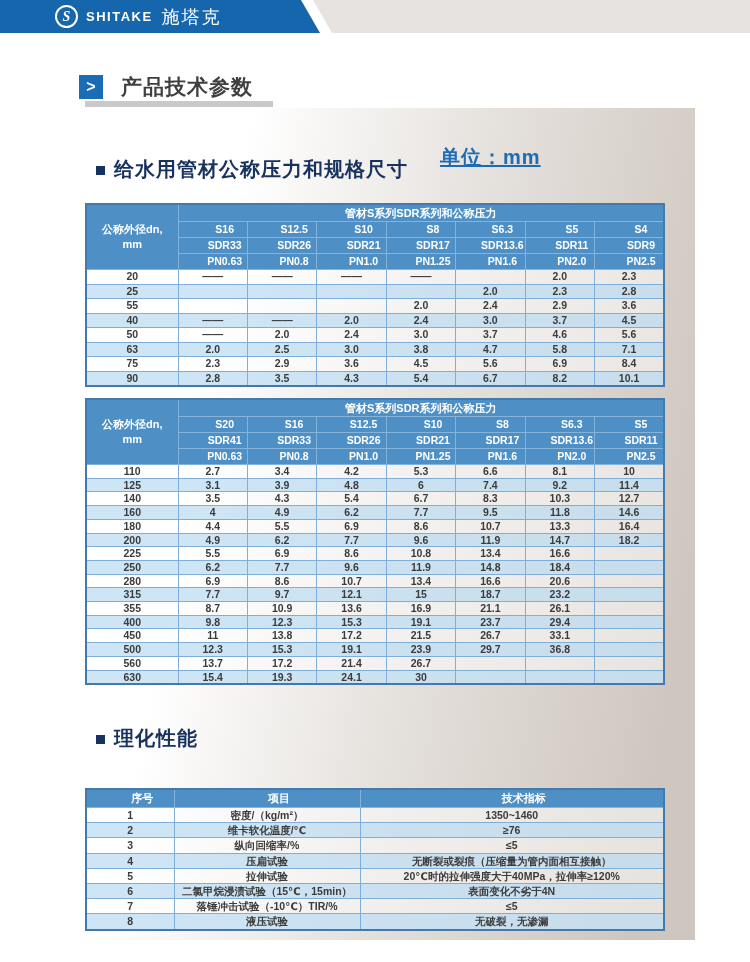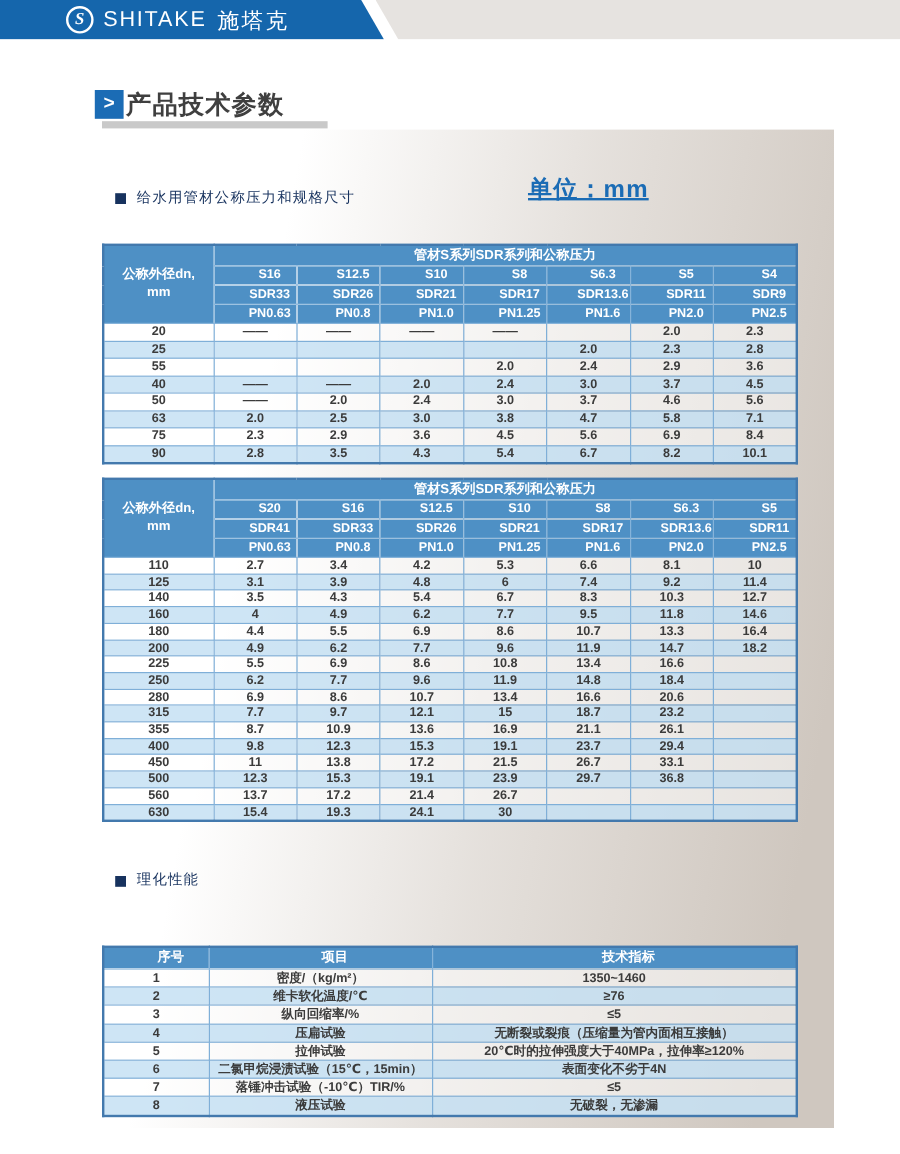--- a/index.html
+++ b/index.html
@@ -13,35 +13,35 @@
   .banner-blue{position:absolute;top:0;left:0;width:750px;height:33px;
     background:var(--banner-blue,#1566ac);
     clip-path:polygon(0 0,301px 0,320px 33px,0 33px);}
   .banner-gray{position:absolute;top:0;left:0;width:750px;height:33px;
     background:var(--banner-gray,#e6e3e0);
     clip-path:polygon(313px 0,750px 0,750px 33px,332px 33px);}
   .brand{position:absolute;top:0;left:55px;height:33px;display:flex;align-items:center;color:#fff;z-index:2;}
   .logo-circle{width:23px;height:23px;border:2px solid #fff;border-radius:50%;
     display:flex;align-items:center;justify-content:center;box-sizing:border-box;
     font-family:"Liberation Serif",serif;font-style:italic;font-weight:bold;font-size:14px;}
-  .brand-en{margin-left:8px;font-size:18px;letter-spacing:1.5px;font-weight:400;}
+  .brand-en{margin-left:8px;font-size:13px;letter-spacing:1.5px;font-weight:700;}
   .brand-cn{margin-left:9px;font-size:18px;font-weight:normal;letter-spacing:2px;}
   
   .page-grad{position:absolute;top:108px;left:0;width:695px;height:832px;
     background:linear-gradient(100deg,rgba(207,199,191,0) 30%,rgba(207,199,191,0.55) 60%,var(--page-beige,#cfc7bf) 92%);}
   
   .page-title-block{position:absolute;top:73px;left:79px;display:flex;align-items:center;z-index:3;}
   .chev-box{width:24px;height:24px;background:var(--accent-blue,#1b6cb5);color:#fff;
     display:flex;align-items:center;justify-content:center;font-size:16px;font-weight:bold;}
-  .page-title-text{margin-left:2px;font-size:21px;font-weight:600;color:#3f3f3f;letter-spacing:1px;}
+  .page-title-text{margin-left:18px;font-size:21px;font-weight:600;color:#3f3f3f;letter-spacing:1px;}
   .title-underline{position:absolute;top:101px;left:85px;width:188px;height:6px;background:#c9c9c9;z-index:2;}
   
   .sec-head{position:absolute;left:96px;display:flex;align-items:center;z-index:3;}
   .sec-bullet{width:9px;height:9px;background:var(--navy,#17325e);margin-right:9px;margin-top:1px;}
-  .sec-title{font-size:12px;font-weight:normal;color:var(--navy,#17325e);letter-spacing:1px;}
+  .sec-title{font-size:20px;font-weight:bold;color:var(--navy,#17325e);letter-spacing:1px;}
   .unit-label{position:absolute;left:440px;top:144px;font-size:20px;font-weight:bold;
     color:var(--accent-blue,#1b6cb5);letter-spacing:1px;z-index:3;text-decoration:underline;}
   
   table{border-collapse:collapse;table-layout:fixed;position:absolute;left:85px;width:580px;
     z-index:3;background:transparent;border:2px solid #4379ad;}
   th,td{padding:0;text-align:center;overflow:hidden;white-space:nowrap;}
   thead th{background:var(--table-header-blue,#4e90c5);color:#fff;font-weight:700;
     font-size:10.5px;border:1px solid #85b3da;}
   thead .span-h{font-size:11px;height:16px;line-height:16px;}
   thead .hc{height:15px;line-height:15px;padding-left:24px;}

